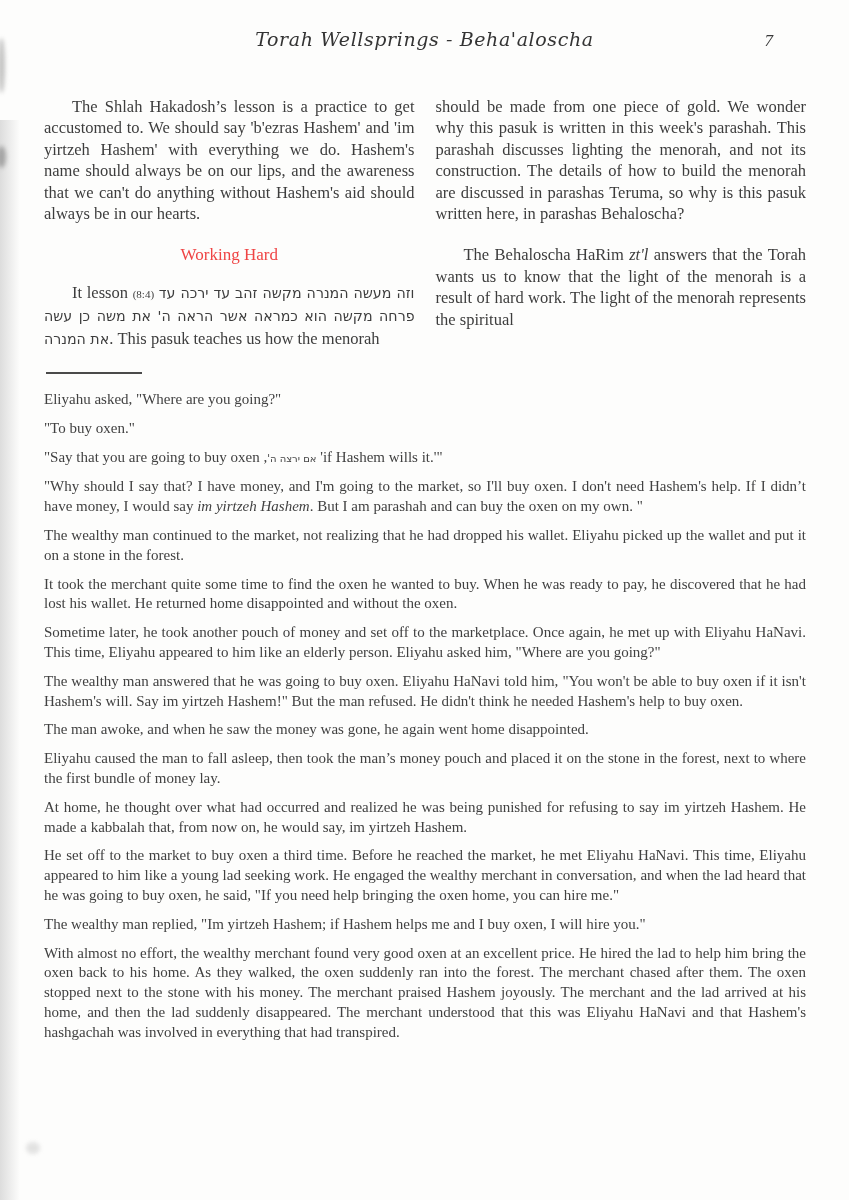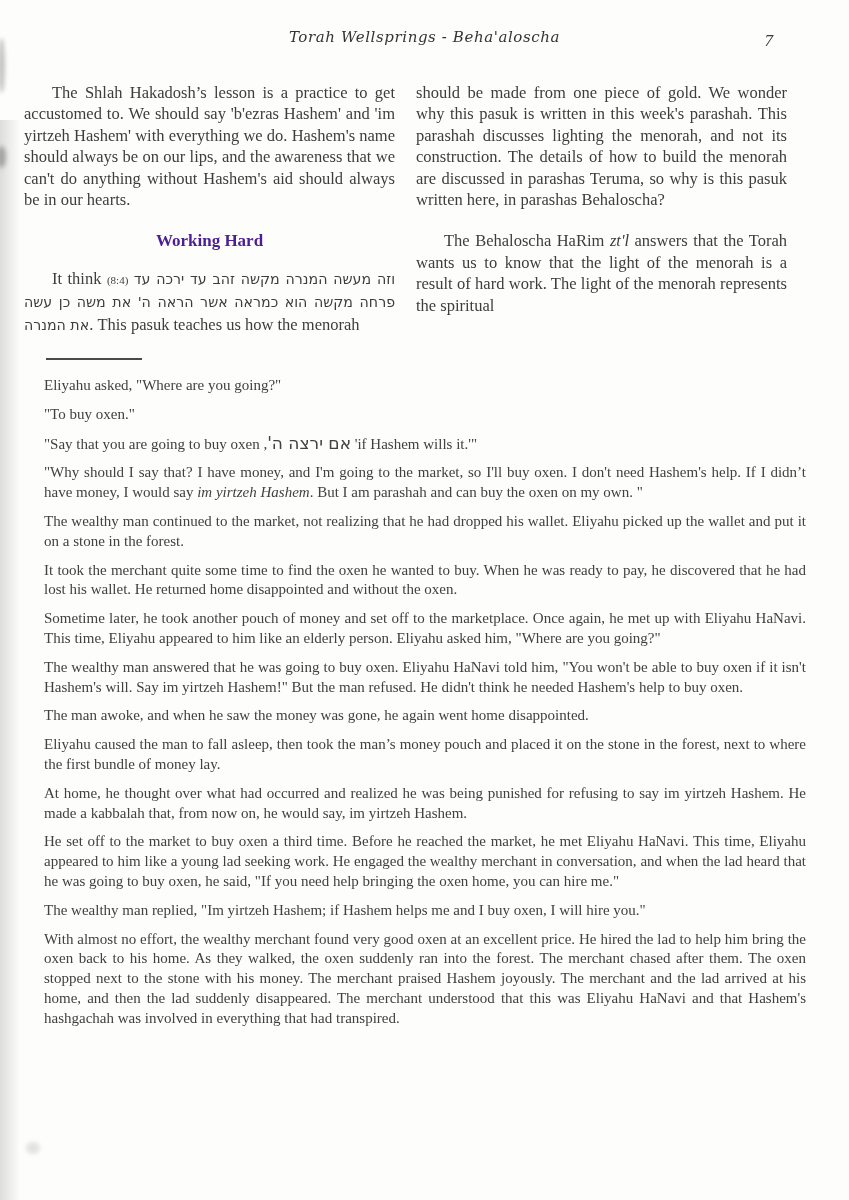--- a/index.html
+++ b/index.html
@@ -23,47 +23,47 @@
   .s1 { left: -2px; top: 38px;  width: 7px;  height: 55px; background: rgba(150,150,150,.55); }
   .s2 { left: -3px; top: 146px; width: 9px;  height: 22px; background: rgba(125,125,125,.6); }
   .s3 { left: 26px; top: 1142px;width: 14px; height: 12px; background: rgba(200,200,200,.5); }
 
   
   header { position: relative; height: 30px; margin-top: 28px; }
   .title {
     text-align: center;
     font-family: "DejaVu Serif", "Liberation Serif", serif;
     font-style: italic;
-    font-size: 15px;
+    font-size: 19px;
     letter-spacing: .6px;
     color: #343434;
   }
   .pagenum {
     position: absolute; right: 76px; top: 3px;
     font-style: italic; font-size: 17px; color: #3a3a3a;
   }
 
   
   .columns {
     display: flex; gap: 21px;
-    padding: 0 43px 0 24px;
-    margin-top: 24px;
+    padding: 0 43px 0 44px;
+    margin-top: 38px;
   }
   .col {
     width: 371px;
     font-size: 16.5px;
     line-height: 21.4px;
     text-align: justify;
   }
   .body-para { margin: 0; }
   .body-para + .body-para { margin-top: 20px; }
   .indent { text-indent: 28px; }
   .section-heading {
-    font-size: 17px; font-weight: bold; text-align: center;
-    color: #4c1d95;
+    font-size: 17px; font-weight: normal; text-align: center;
+    color: #ef4444;
     margin: 20px 0 16px 0;
   }
   .ref { font-size: 11px; }
   .hebrew {
     font-family: "DejaVu Sans", sans-serif;
     font-size: 14.2px;
     unicode-bidi: embed;
   }
   .italic { font-style: italic; }
 
@@ -74,41 +74,41 @@
     margin: 22px 0 16px 46px;
   }
   .footnotes {
     padding: 0 43px 0 44px;
     font-size: 15px;
     line-height: 19.8px;
     text-align: justify;
     color: #414141;
   }
   .footnote-para { margin: 0 0 9px 0; }
-  .footnotes .hebrew { font-size: 17px; }
+  .footnotes .hebrew { font-size: 10px; }
 </style>
 </head>
 <body>
 
 <div class="page">
   <div class="left-shade"></div>
   <div class="smudge s1"></div>
   <div class="smudge s2"></div>
   <div class="smudge s3"></div>
 
   <header>
     <div class="title">Torah Wellsprings - Beha'aloscha</div>
     <div class="pagenum">7</div>
   </header>
 
   <main class="columns">
     <div class="col">
         <p class="body-para indent"><span>The Shlah Hakadosh’s lesson is a practice to get accustomed to. We should say 'b'ezras Hashem' and 'im yirtzeh Hashem' with everything we do. Hashem's name should always be on our lips, and the awareness that we can't do anything without Hashem's aid should always be in our hearts.</span></p>
         <h3 class="section-heading">Working Hard</h3>
-        <p class="body-para indent"><span>It think </span><span class="ref">(8:4)</span><span> </span><span dir="rtl" class="hebrew">וזה מעשה המנרה מקשה זהב עד ירכה עד פרחה מקשה הוא כמראה אשר הראה ה' את משה כן עשה את המנרה</span><span>. This pasuk teaches us how the menorah</span></p>
+        <p class="body-para indent"><span>It lesson </span><span class="ref">(8:4)</span><span> </span><span dir="rtl" class="hebrew">וזה מעשה המנרה מקשה זהב עד ירכה עד פרחה מקשה הוא כמראה אשר הראה ה' את משה כן עשה את המנרה</span><span>. This pasuk teaches us how the menorah</span></p>
       </div>
     <div class="col">
         <p class="body-para"><span>should be made from one piece of gold. We wonder why this pasuk is written in this week's parashah. This parashah discusses lighting the menorah, and not its construction. The details of how to build the menorah are discussed in parashas Teruma, so why is this pasuk written here, in parashas Behaloscha?</span></p>
         <p class="body-para indent"><span>The Behaloscha HaRim </span><span class="italic">zt'l</span><span> answers that the Torah wants us to know that the light of the menorah is a result of hard work. The light of the menorah represents the spiritual</span></p>
       </div>
   </main>
 
   <div class="divider"></div>
 
   <section class="footnotes">

